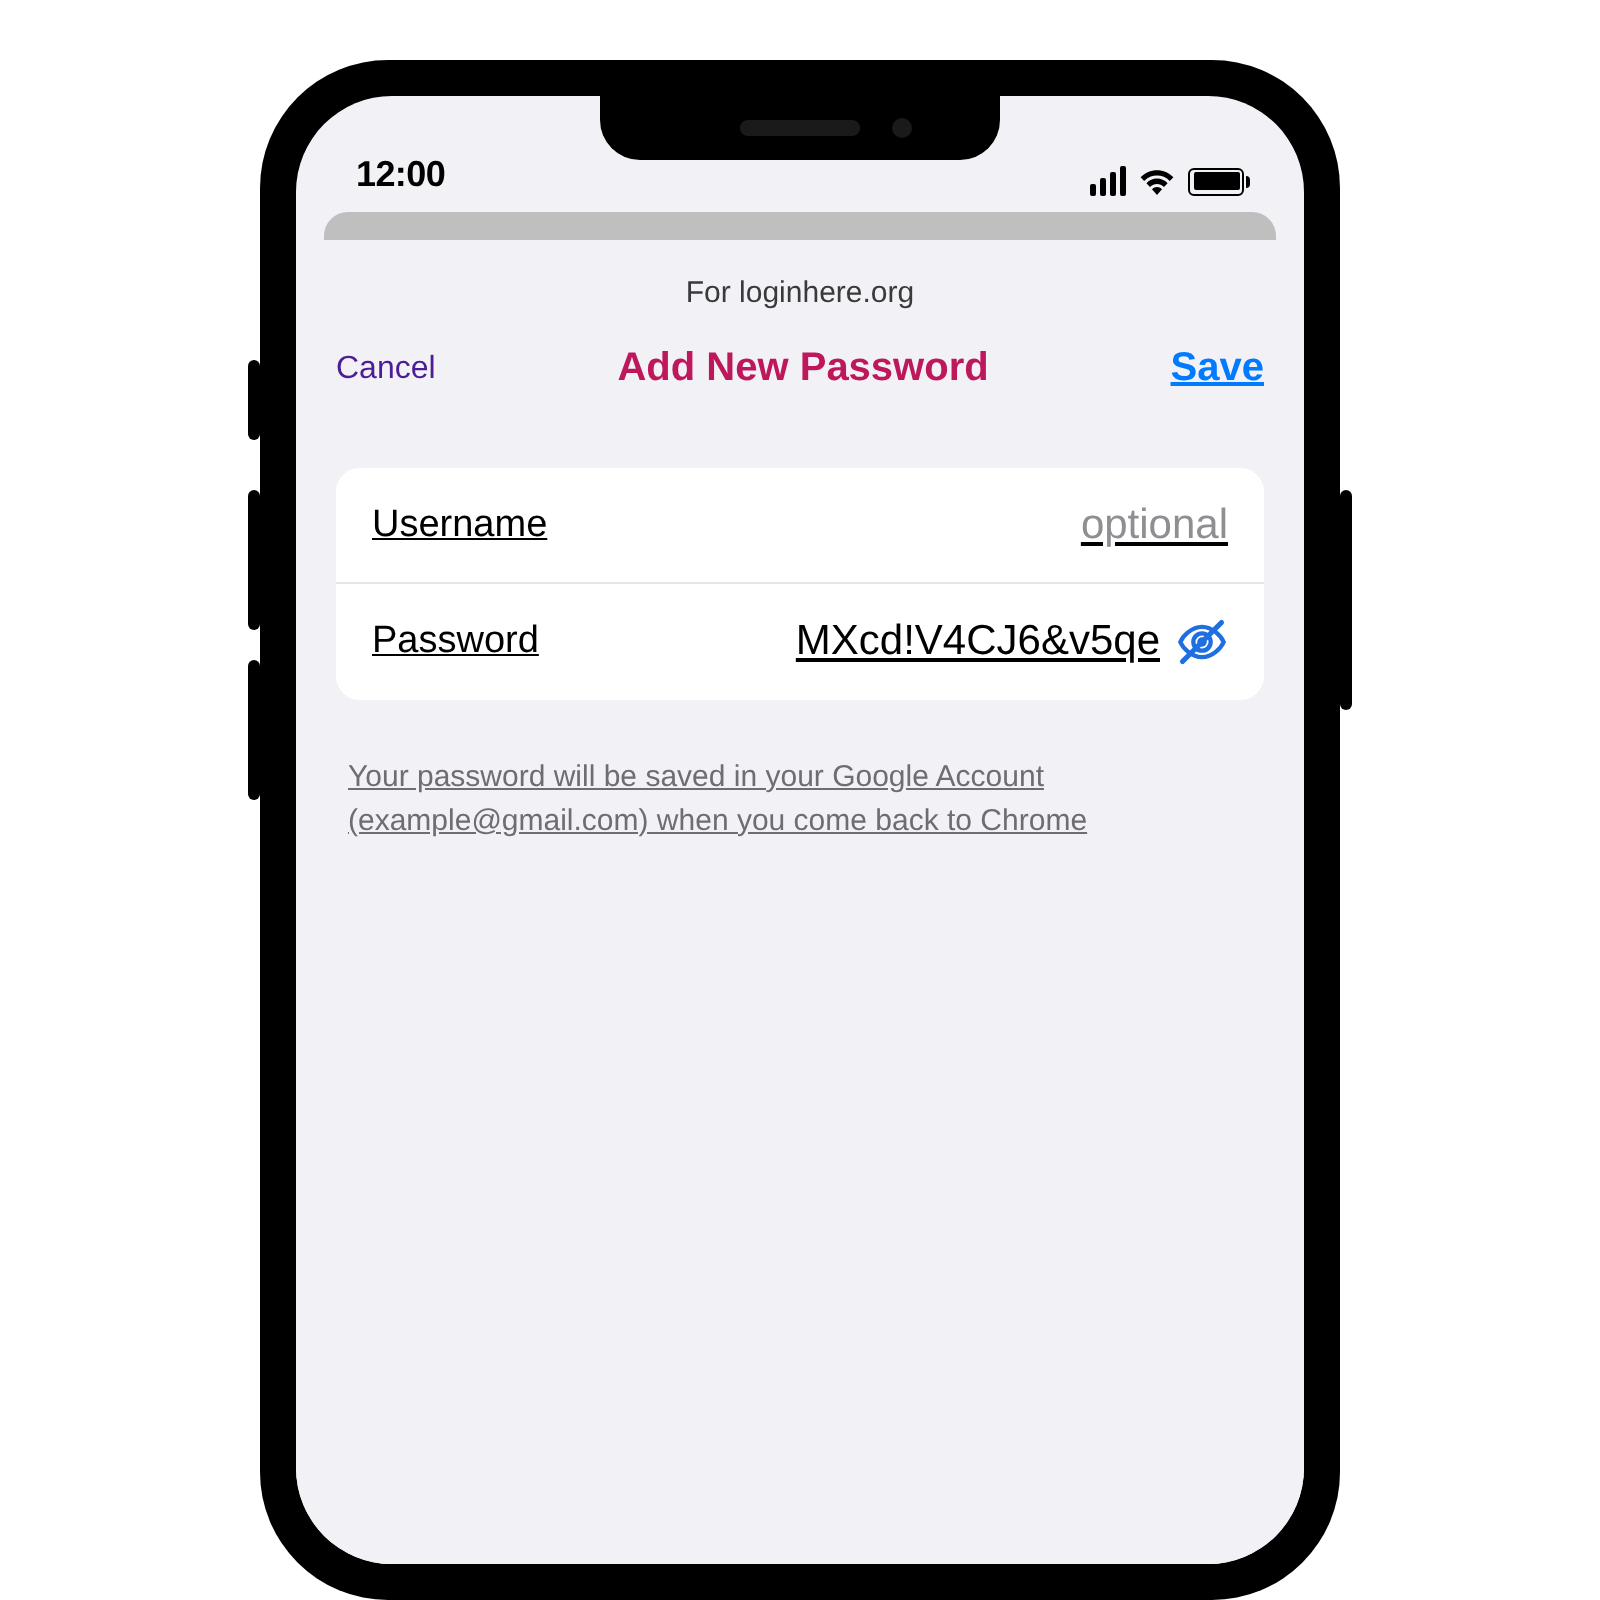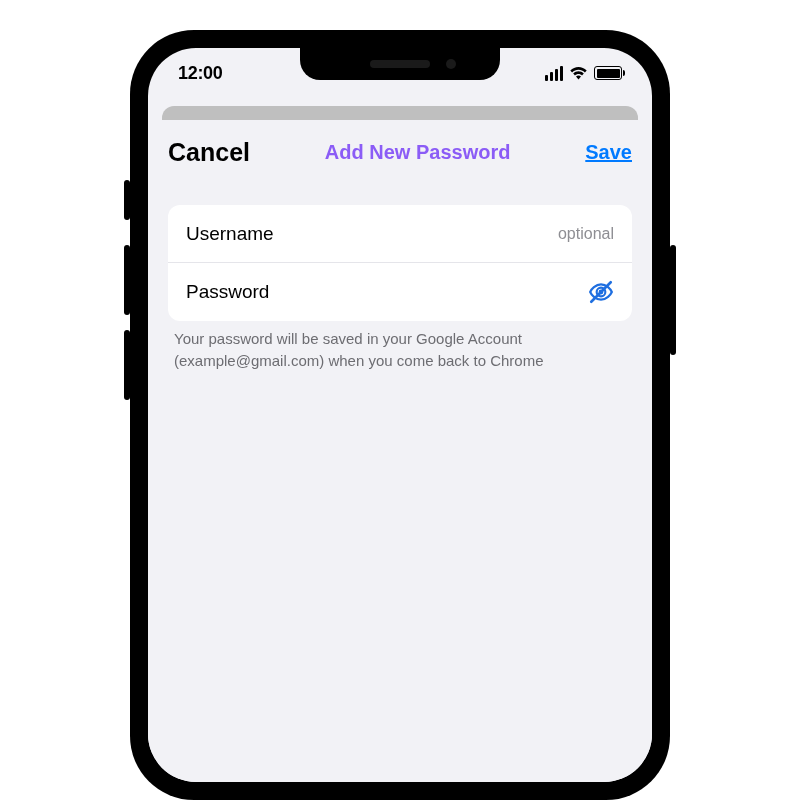--- a/index.html
+++ b/index.html
@@ -66,21 +66,21 @@
       position: absolute;
       right: 44px;
     }
     .status-bar {
       position: absolute;
       top: 0;
       left: 0;
       right: 0;
       height: 50px;
       display: flex;
-      align-items: center;
+      align-items: flex-end;
       justify-content: space-between;
       padding: 0 30px;
       z-index: 5;
     }
     .status-time {
       font-size: 18px;
       font-weight: 600;
       letter-spacing: -0.3px;
     }
     .status-icons {
@@ -126,79 +126,81 @@
       color: #3a3a3c;
       margin-bottom: 18px;
     }
     .nav-row {
       display: flex;
       align-items: center;
       justify-content: space-between;
       margin-bottom: 38px;
     }
     .nav-cancel {
-      color: #000000;
-      font-size: 25px;
-      font-weight: 700;
+      color: #4c1d95;
+      font-size: 16px;
+      font-weight: 400;
       background: none; border: none;
     }
     .nav-title {
       font-size: 20px;
       font-weight: 700;
-      color: #8b5cf6;
+      color: #be185d;
     }
     .nav-save {
       color: #007aff;
       font-size: 20px;
       font-weight: 700;
       background: none; border: none; text-decoration: underline;
     }
     .card {
       background: #fff;
       border-radius: 12px;
       overflow: hidden;
     }
     .row {
       display: flex;
       align-items: center;
       justify-content: space-between;
       gap: 12px;
       min-height: 58px;
       padding: 0 18px;
       border-bottom: 1px solid #e5e5ea;
+      text-decoration: underline;
     }
     .row:last-child { border-bottom: none; }
     .row-label { font-size: 19px; color: #000; }
     .row-value-wrap { display: flex; align-items: center; gap: 8px; }
     .field-input {
       border: none;
       outline: none;
       text-align: right;
-      font-size: 16px;
+      font-size: 21px;
       color: #000;
       background: transparent;
       width: 240px;
     }
     .field-input::placeholder { color: #8e8e93; font-weight: 400; }
     .suggest-btn {
       display: block;
       width: 100%;
       text-align: left;
       font-size: 19px;
       color: #007aff;
       background: none;
       border: none;
       padding: 16px 18px 18px 18px;
     }
     .footnote {
-      margin-top: 7px;
+      margin-top: 28px;
       padding: 0 6px;
       font-size: 15px;
       line-height: 1.45;
       color: #6d6d72;
+      text-decoration: underline;
     }
     .eye-btn { background:none; border:none; display:flex; align-items:center; }
   </style>
 </head>
 <body>
 
 <div class="phone-frame">
   <div class="side-button left-1"></div>
   <div class="side-button left-2"></div>
   <div class="side-button left-3"></div>
@@ -224,35 +226,37 @@
         </svg>
         <div class="battery">
           <div class="battery-fill"></div>
         </div>
       </div>
     </div>
 
     <div class="backdrop"></div>
 
     <div class="sheet">
+      <div class="sheet-subtitle">For loginhere.org</div>
 
       <div class="nav-row">
         <button class="nav-cancel">Cancel</button>
         <div class="nav-title">Add New Password</div>
         <button class="nav-save">Save</button>
       </div>
 
       <div class="card">
         <div class="row">
           <div class="row-label">Username</div>
           <input class="field-input" type="text" placeholder="optional" style="">
         </div>
         <div class="row">
           <div class="row-label">Password</div>
           <div class="row-value-wrap">
+            <input class="field-input" type="text" value="MXcd!V4CJ6&amp;v5qe" style="">
             <button class="eye-btn">
               <svg width="26" height="26" viewBox="0 0 24 24">
                 <path d="M12 5c-5 0-9 4.5-10 7 1 2.5 5 7 10 7s9-4.5 10-7c-1-2.5-5-7-10-7zm0 11a4 4 0 1 1 0-8 4 4 0 0 1 0 8z" fill="none" stroke="#1f6fe0" stroke-width="2"></path>
                 <circle cx="12" cy="12" r="2.2" fill="#1f6fe0"></circle>
                 <line x1="3" y1="21" x2="21" y2="3" stroke="#1f6fe0" stroke-width="2.4" stroke-linecap="round"></line>
               </svg>
             </button>
           </div>
         </div>
       </div>

